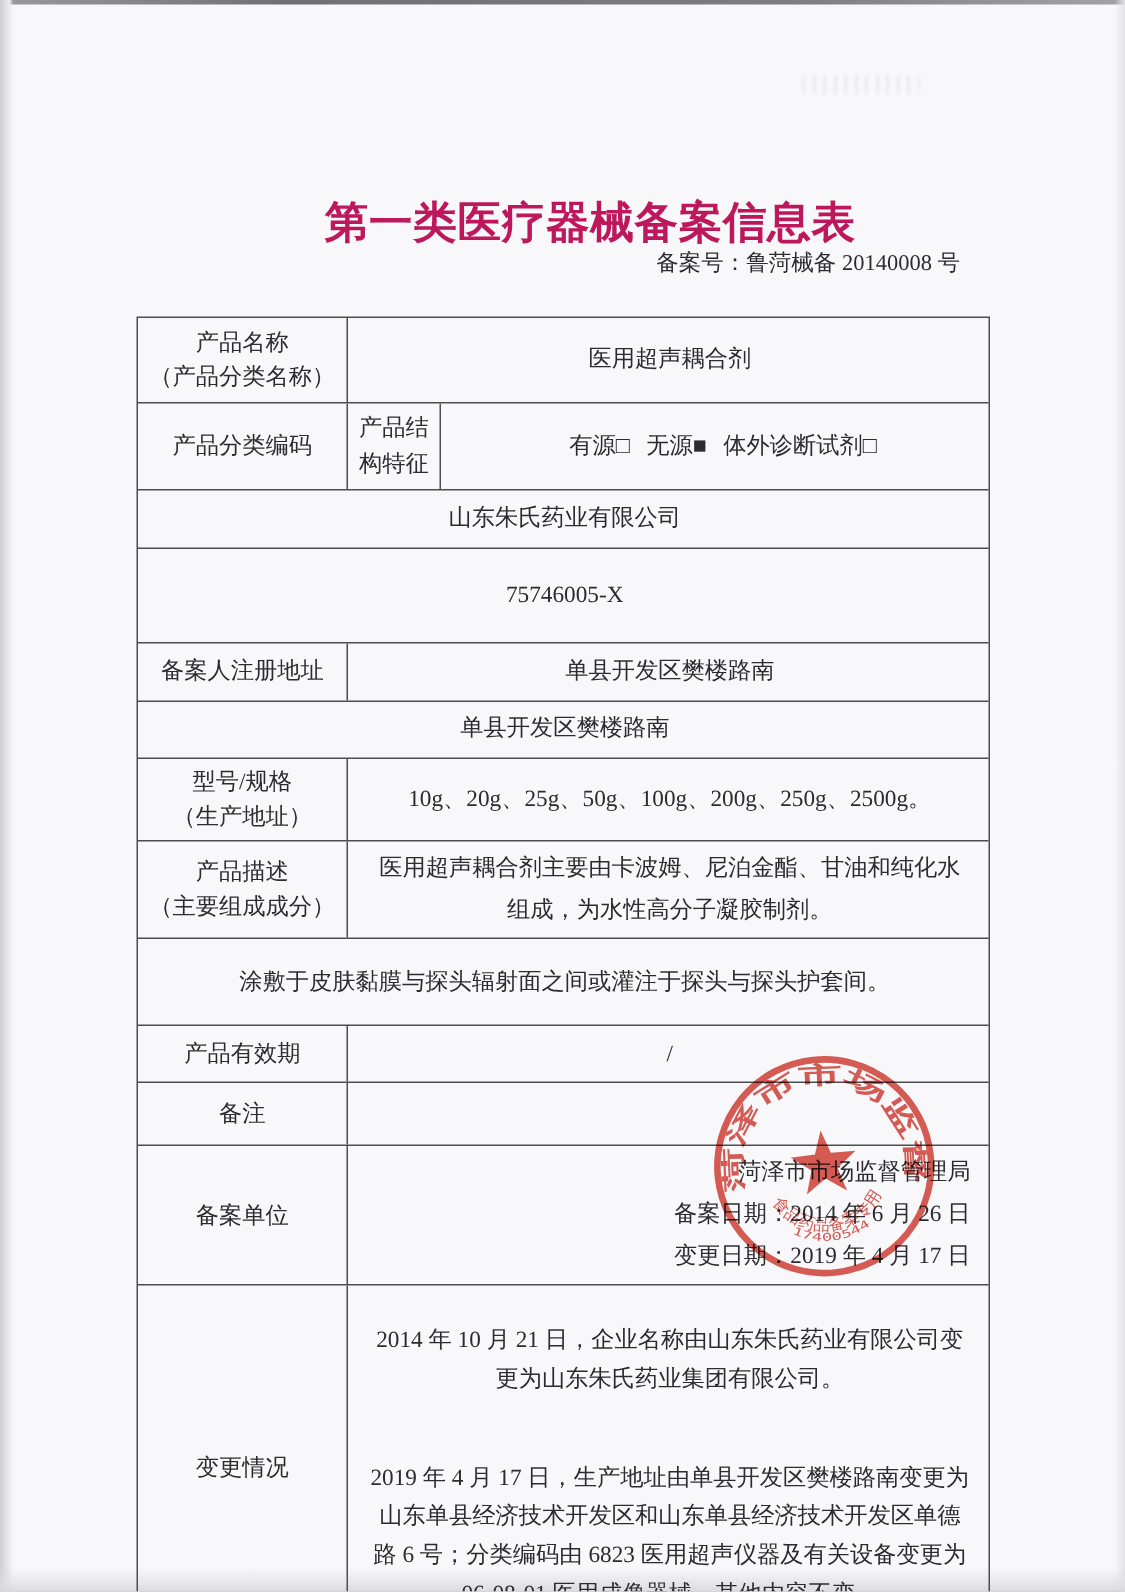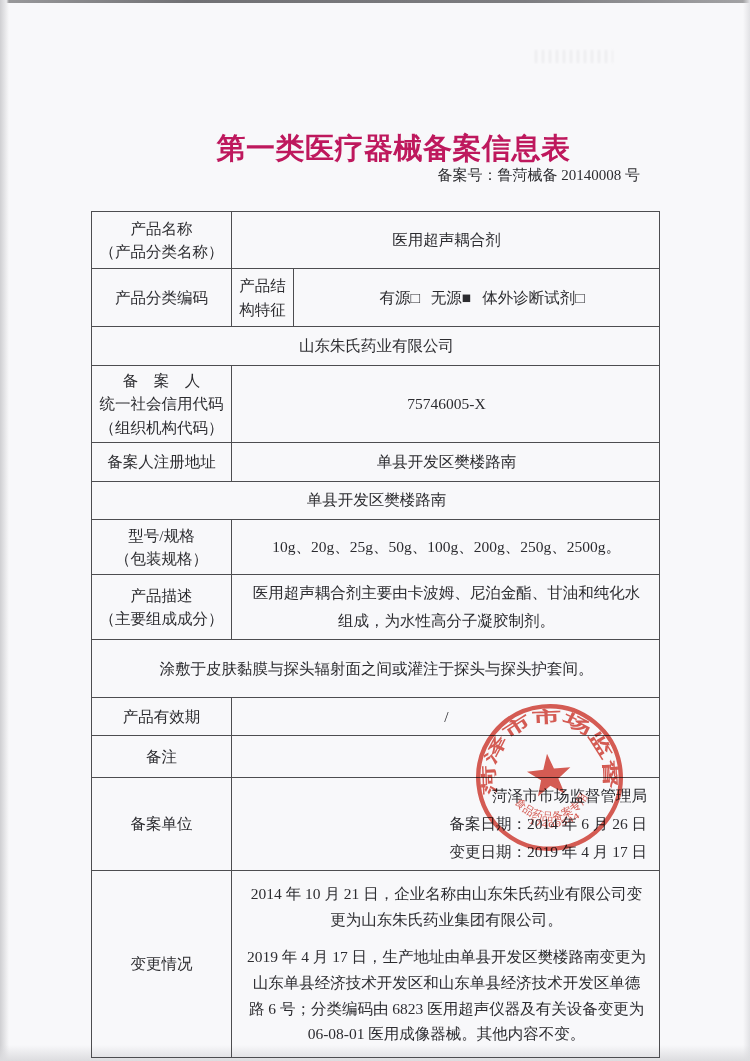--- a/index.html
+++ b/index.html
@@ -52,21 +52,21 @@
     border-right:1px solid #4d4d50;white-space:pre-line;line-height:1.5;}
   .cell-code{flex:0 0 118px;width:118px;padding-left:9px;}
   .cell-feat{flex:0 0 62px;width:62px;text-align:center;align-items:center;}
   .cell-opts{flex:1;border-right:none;flex-direction:row;align-items:center;
     padding-left:11px;gap:11px;white-space:nowrap;}
   .r1{min-height:56px}.r2{min-height:57px}.r3{min-height:38px}.r4{min-height:62px}
   .r5{min-height:38px}.r6{min-height:37px}.r7{min-height:54px}.r8{min-height:57px}
   .r9{min-height:57px}.r10{min-height:37px}.r11{min-height:41px}
   .r12{min-height:83px}.r13{min-height:136px}
   .td.right{align-items:flex-end;text-align:right;padding-right:12px;line-height:1.8;}
-  .td .para{margin:6px 0;line-height:1.66;}
+  .td .para{margin:20px 0;line-height:1.66;}
   .stamp{
     position:absolute;left:473px;top:701px;width:153px;height:153px;
     transform:rotate(-6deg);
     opacity:.88;mix-blend-mode:multiply;
     pointer-events:none;
   }
 </style>
 </head>
 <body>
 
@@ -97,38 +97,35 @@
         <span>无源■</span>
         <span>体外诊断试剂□</span>
       </div>
     </div>
 
     <div class="tr r3">
       <div class="td">山东朱氏药业有限公司</div>
     </div>
 
     <div class="tr r4">
-      <div class="th">备　案　人
-统一社会信用代码
-（组织机构代码）</div>
       <div class="td">75746005-X</div>
     </div>
 
     <div class="tr r5">
       <div class="th">备案人注册地址</div>
       <div class="td">单县开发区樊楼路南</div>
     </div>
 
     <div class="tr r6">
       <div class="td">单县开发区樊楼路南</div>
     </div>
 
     <div class="tr r7">
       <div class="th">型号/规格
-（包装规格）</div>
+（生产地址）</div>
       <div class="td">10g、20g、25g、50g、100g、200g、250g、2500g。</div>
     </div>
 
     <div class="tr r8">
       <div class="th">产品描述
 （主要组成成分）</div>
       <div class="td">医用超声耦合剂主要由卡波姆、尼泊金酯、甘油和纯化水组成，为水性高分子凝胶制剂。</div>
     </div>
 
     <div class="tr r9">

